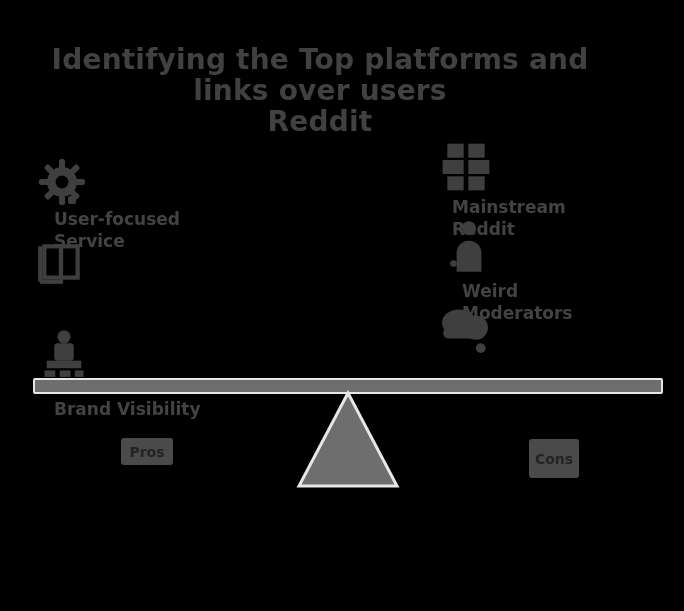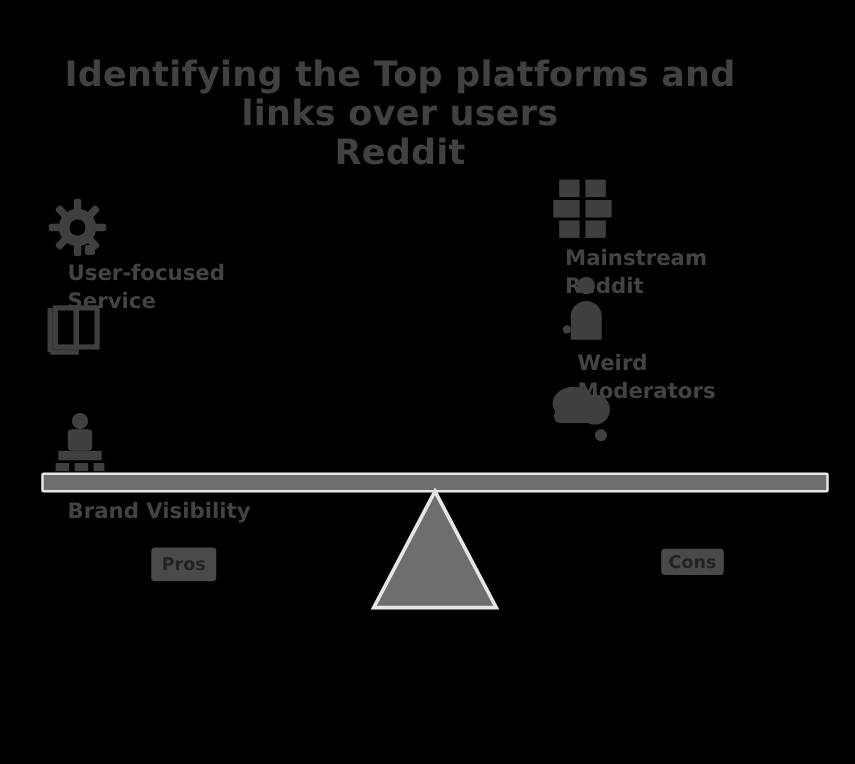--- a/index.html
+++ b/index.html
@@ -11,21 +11,21 @@
   .item .icon{flex:0 0 auto;}
   .item .label{color:#434343;font-size:17px;font-weight:bold;line-height:22px;}
   .left .label{margin-left:16px;}
   .right .label{margin-left:14px;}
   .beam{position:absolute;left:33px;top:378px;width:626px;height:12px;
         background:#6e6e6e;border:2px solid #e6e6e6;border-radius:2px;}
   .fulcrum{position:absolute;left:295px;top:390px;}
   .badge{position:absolute;background:#4a4a4a;color:#232323;font-size:14px;font-weight:bold;
          display:flex;align-items:center;justify-content:center;border-radius:3px;text-align:center;}
   .badge.pros{left:121px;top:438px;width:52px;height:27px;}
-  .badge.cons{left:529px;top:439px;width:50px;height:21px;}
+  .badge.cons{left:529px;top:439px;width:50px;height:39px;}
   svg{display:block;}
 </style>
 </head>
 <body>
 
 <div class="stage">
 
   <div class="title">
     <div>Identifying the Top platforms and links over users</div>
     <div>Reddit</div>

